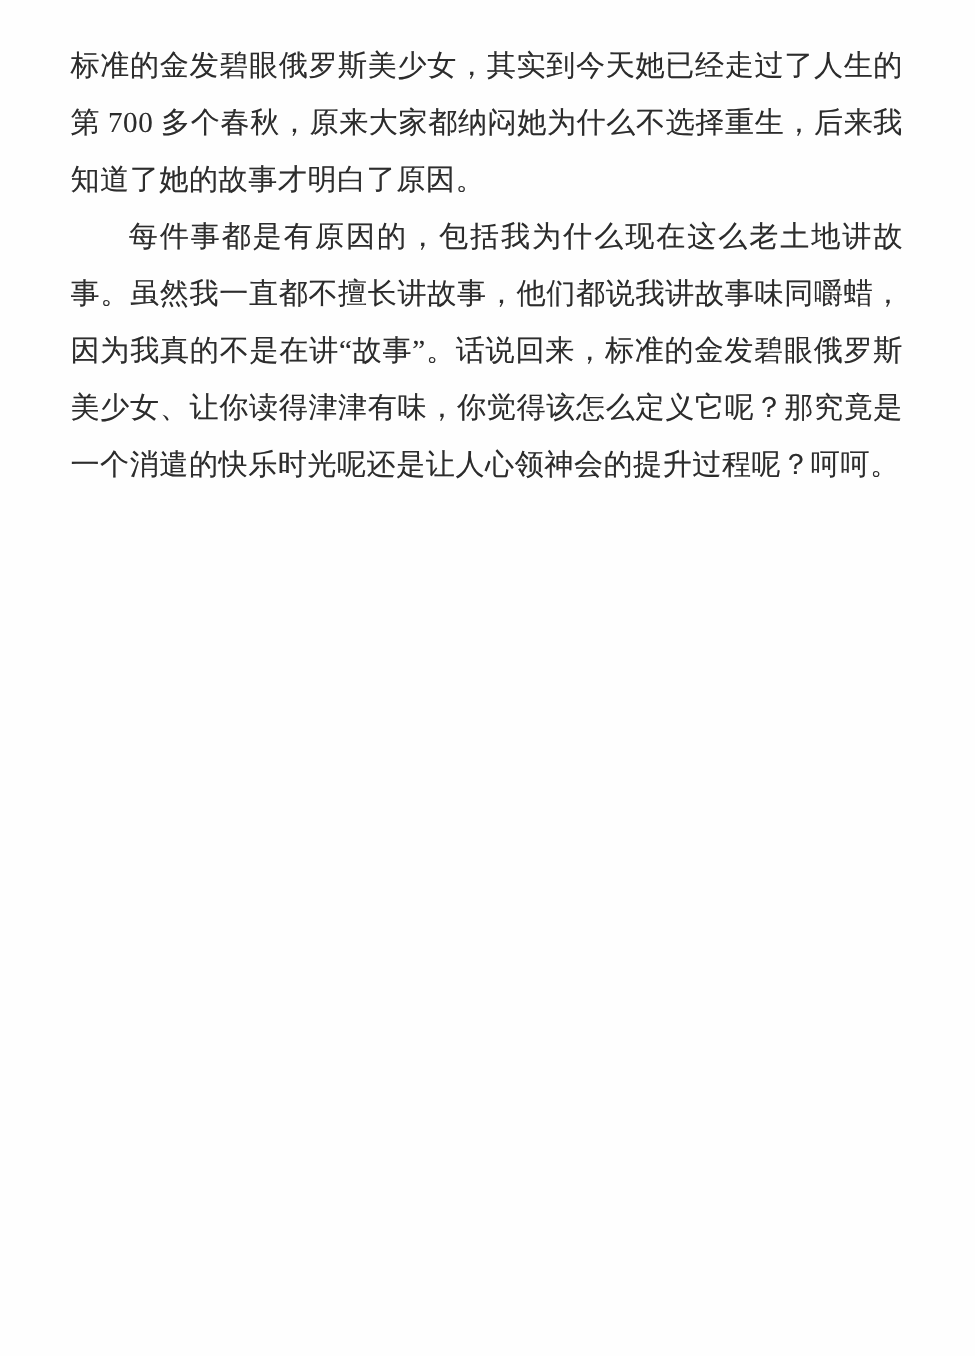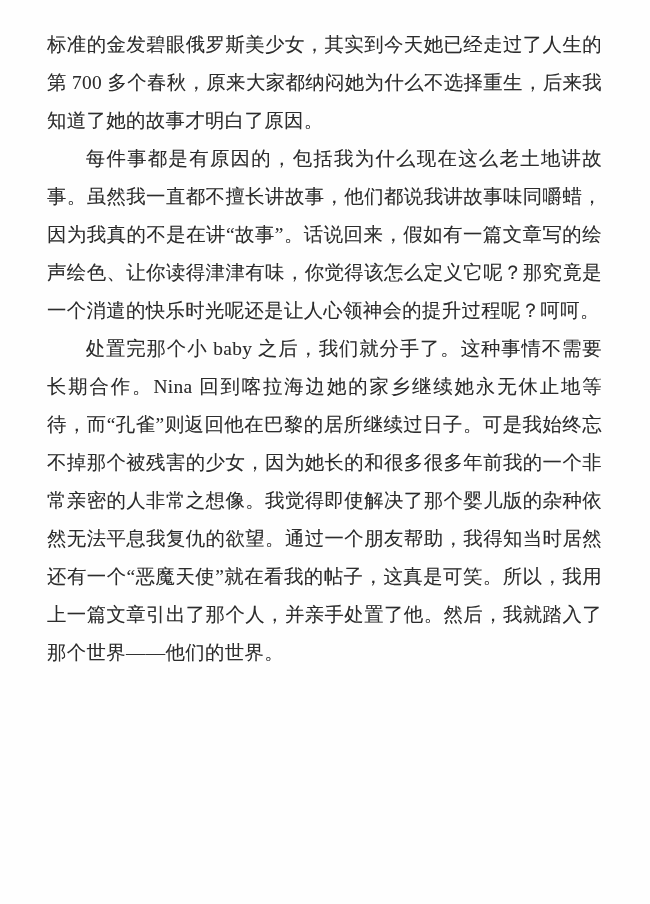--- a/index.html
+++ b/index.html
@@ -53,18 +53,17 @@
 </style>
 </head>
 <body>
 
 <div class="page">
   <div class="doc-body">
 
     <p class="para first">标准的金发碧眼俄罗斯美少女，其实到今天她已经走过了人生的第 700 多个春秋，原来大家都纳闷她为什么不选择重生，后来我知道了她的故事才明白了原因。</p>
 
 
-    <p class="para">每件事都是有原因的，包括我为什么现在这么老土地讲故事。虽然我一直都不擅长讲故事，他们都说我讲故事味同嚼蜡，因为我真的不是在讲“故事”。话说回来，假如有一篇文章写的绘声绘色、让你读得津津有味，你觉得该怎么定义它呢？那究竟是一个消遣的快乐时光呢还是让人心领神会的提升过程呢？呵呵。</p>
+    <p class="para">每件事都是有原因的，包括我为什么现在这么老土地讲故事。虽然我一直都不擅长讲故事，他们都说我讲故事味同嚼蜡，因为我真的不是在讲“故事”。话说回来，标准的金发碧眼俄罗斯美少女、让你读得津津有味，你觉得该怎么定义它呢？那究竟是一个消遣的快乐时光呢还是让人心领神会的提升过程呢？呵呵。</p>
 
-    <p class="para">处置完那个小 baby 之后，我们就分手了。这种事情不需要长期合作。Nina 回到喀拉海边她的家乡继续她永无休止地等待，而“孔雀”则返回他在巴黎的居所继续过日子。可是我始终忘不掉那个被残害的少女，因为她长的和很多很多年前我的一个非常亲密的人非常之想像。我觉得即使解决了那个婴儿版的杂种依然无法平息我复仇的欲望。通过一个朋友帮助，我得知当时居然还有一个“恶魔天使”就在看我的帖子，这真是可笑。所以，我用上一篇文章引出了那个人，并亲手处置了他。然后，我就踏入了那个世界——他们的世界。</p>
 
   </div>
 </div>
 
 </body></html>

